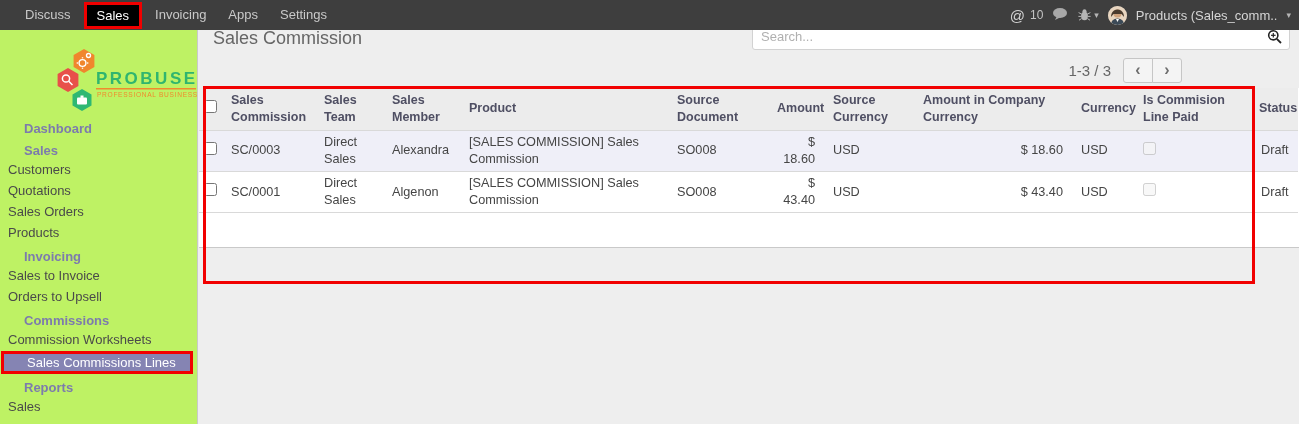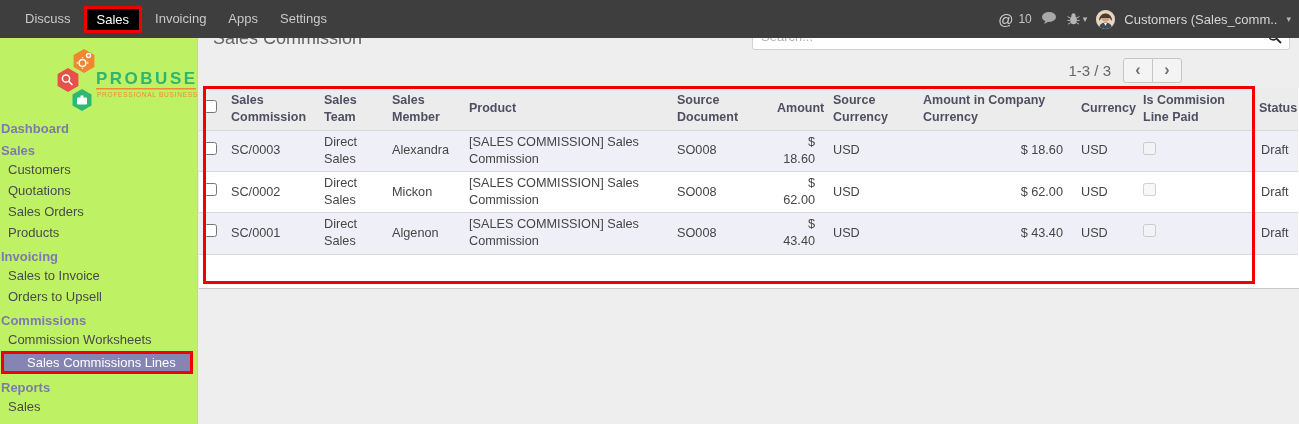--- a/index.html
+++ b/index.html
@@ -9,21 +9,21 @@
     background:#eeeeee;
     position:relative;
     overflow:hidden;
     font-size:13px;
     color:#4c4c4c;
   }
   svg text { font-family:"Liberation Sans", sans-serif; }
 
   
   .topbar {
-    position:absolute; top:0; left:0; width:1299px; height:38px;
+    position:absolute; top:0; left:0; width:1299px; height:30px;
     background:#3e3e3e; display:flex; align-items:center;
     padding:0 8px 0 14px; z-index:20;text-align:center;
   }
   .tb-menu { display:flex; align-items:center; height:30px; }
   .tb-item { color:#c9c9c9; padding:0 11px; line-height:30px; cursor:pointer; }
   .tb-item.active {
     background:#000; color:#fff; line-height:normal;
     padding:3px 10px; border:3px solid #f10000; margin:0 2px;
   }
   .tb-right { margin-left:auto; display:flex; align-items:center; gap:9px; color:#c9c9c9; }
@@ -35,21 +35,21 @@
 
   
   .sidebar {
     position:absolute; top:30px; left:0; width:198px; height:394px;
     background:#bef264; border-right:1px solid #c9c9c9;
   }
   .logo { padding:6px 0 2px 18px; height:86px; }
   .nav { padding-top:4px; }
   .nav-row { line-height:20px; cursor:pointer; white-space:nowrap; }
   .nav-header {
-    color:#7c7bad; font-weight:bold; padding-left:1px; margin-top:5px; line-height:17px;
+    color:#7c7bad; font-weight:bold; padding-left:24px; margin-top:5px; line-height:17px;
   }
   .nav-header:first-child { margin-top:0; }
   .nav-item { color:#4a4a4a; padding-left:8px; line-height:21px; }
   .nav-item.active {
     background:#8584b3; color:#ffffff;
     border:3px solid #f10000; padding-left:23px;
     margin:1px 4px 1px 1px; line-height:17px;
   }
 
   
@@ -142,21 +142,21 @@
     </span>
     <span class="avatar-wrap">
       <svg width="19" height="19" viewBox="0 0 19 19">
         <rect width="19" height="19" fill="#e8d5bf"></rect>
         <circle cx="9.5" cy="7.5" r="4" fill="#cfa27c"></circle>
         <path d="M3 11 Q3 6.5 6 4.5 Q9.5 2.5 13 4.5 Q16 6.5 16 11 L13.5 8 L5.5 8 Z" fill="#4a3b2d"></path>
         <path d="M3 19 Q3 12.5 9.5 12.5 Q16 12.5 16 19 Z" fill="#3c4a57"></path>
         <path d="M8 13 L9.5 16 L11 13 Z" fill="#fff"></path>
       </svg>
     </span>
-    <span class="tb-user">Customers (Sales_comm..</span>
+    <span class="tb-user">Products (Sales_comm..</span>
     <span class="tb-caret">▾</span>
   </div>
 </div>
 
 <div class="sidebar">
   <div class="logo">
     <svg width="180" height="84" viewBox="0 0 180 84">
       <polygon points="66,13 76.4,19 76.4,31 66,37 55.6,31 55.6,19" fill="#f0862d"></polygon>
       <g stroke="#ffffff" stroke-width="1.4" fill="none">
         <circle cx="64.5" cy="27" r="3.4"></circle>
@@ -262,34 +262,20 @@
           <td>SO008</td>
           <td class="num">$ 18.60</td>
           <td>USD</td>
           <td class="num">$ 18.60</td>
           <td>USD</td>
           <td><input type="checkbox" disabled="" style=""></td>
           <td>Draft</td>
         </tr>
         <tr>
           <td class="col-check"><input type="checkbox" style=""></td>
-          <td>SC/0002</td>
-          <td>Direct Sales</td>
-          <td>Mickon</td>
-          <td>[SALES COMMISSION] Sales Commission</td>
-          <td>SO008</td>
-          <td class="num">$ 62.00</td>
-          <td>USD</td>
-          <td class="num">$ 62.00</td>
-          <td>USD</td>
-          <td><input type="checkbox" disabled="" style=""></td>
-          <td>Draft</td>
-        </tr>
-        <tr>
-          <td class="col-check"><input type="checkbox" style=""></td>
           <td>SC/0001</td>
           <td>Direct Sales</td>
           <td>Algenon</td>
           <td>[SALES COMMISSION] Sales Commission</td>
           <td>SO008</td>
           <td class="num">$ 43.40</td>
           <td>USD</td>
           <td class="num">$ 43.40</td>
           <td>USD</td>
           <td><input type="checkbox" disabled="" style=""></td>

